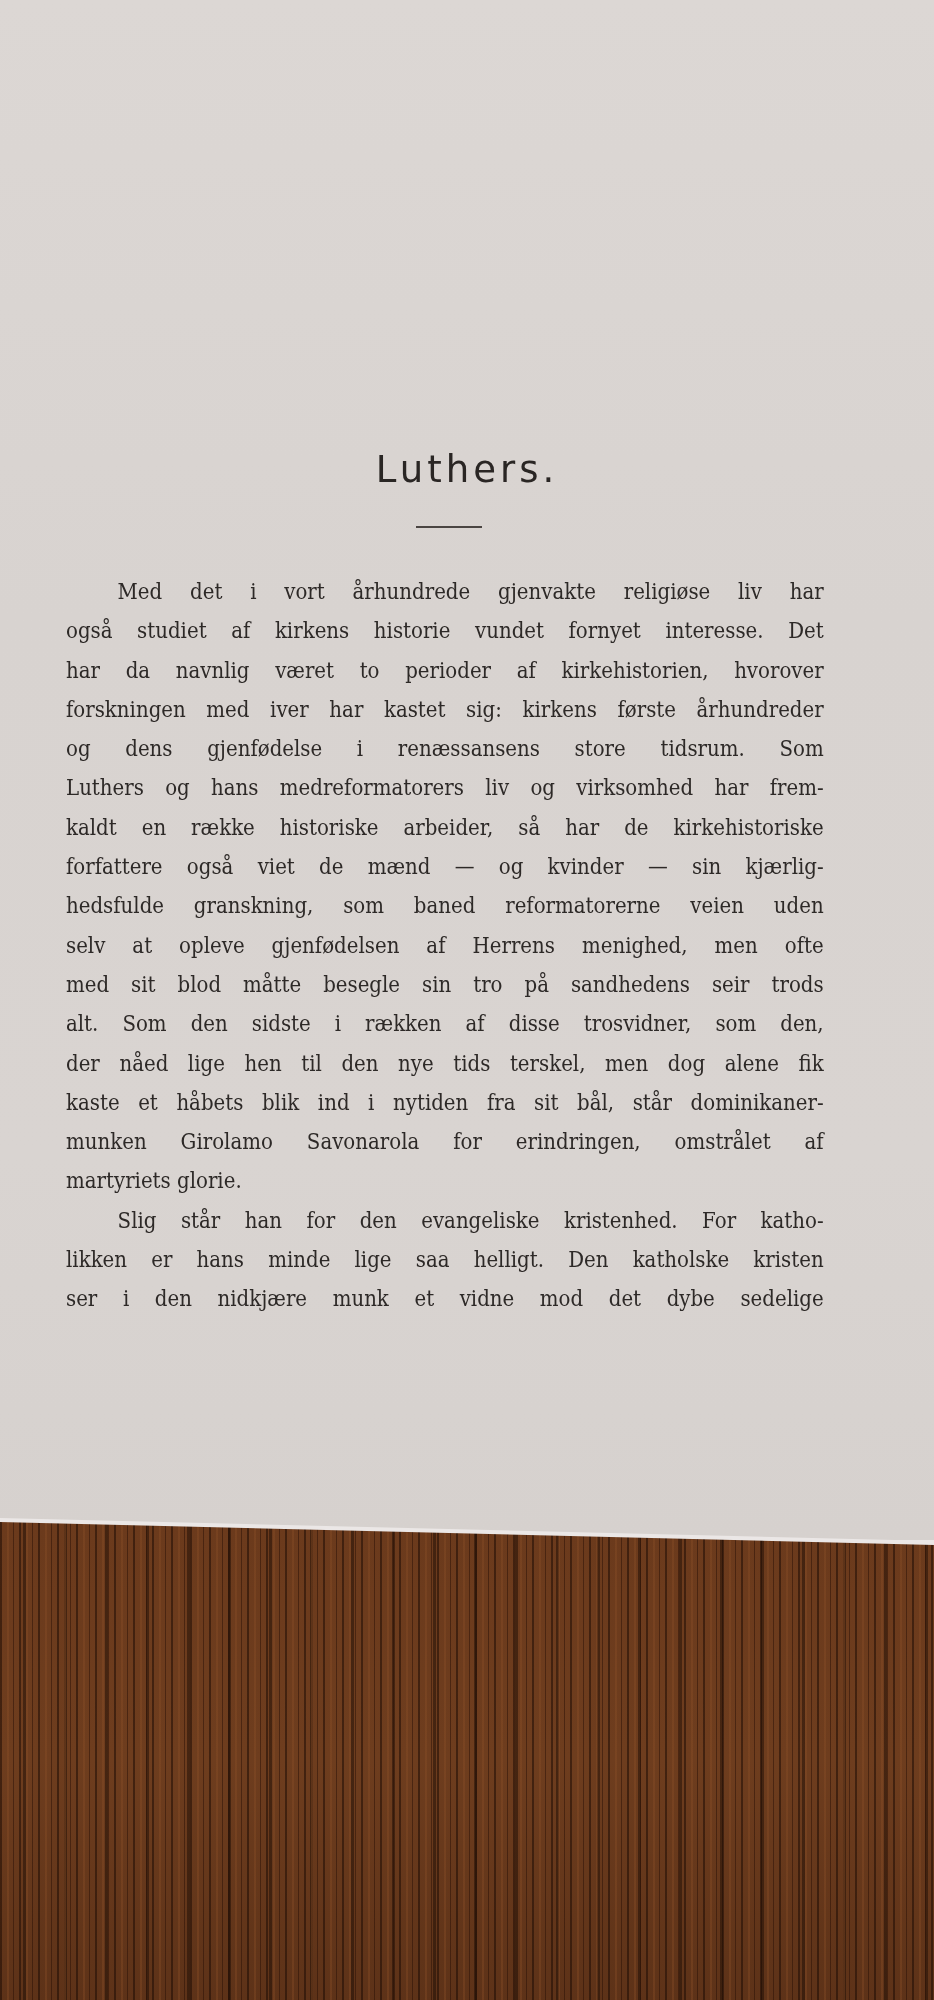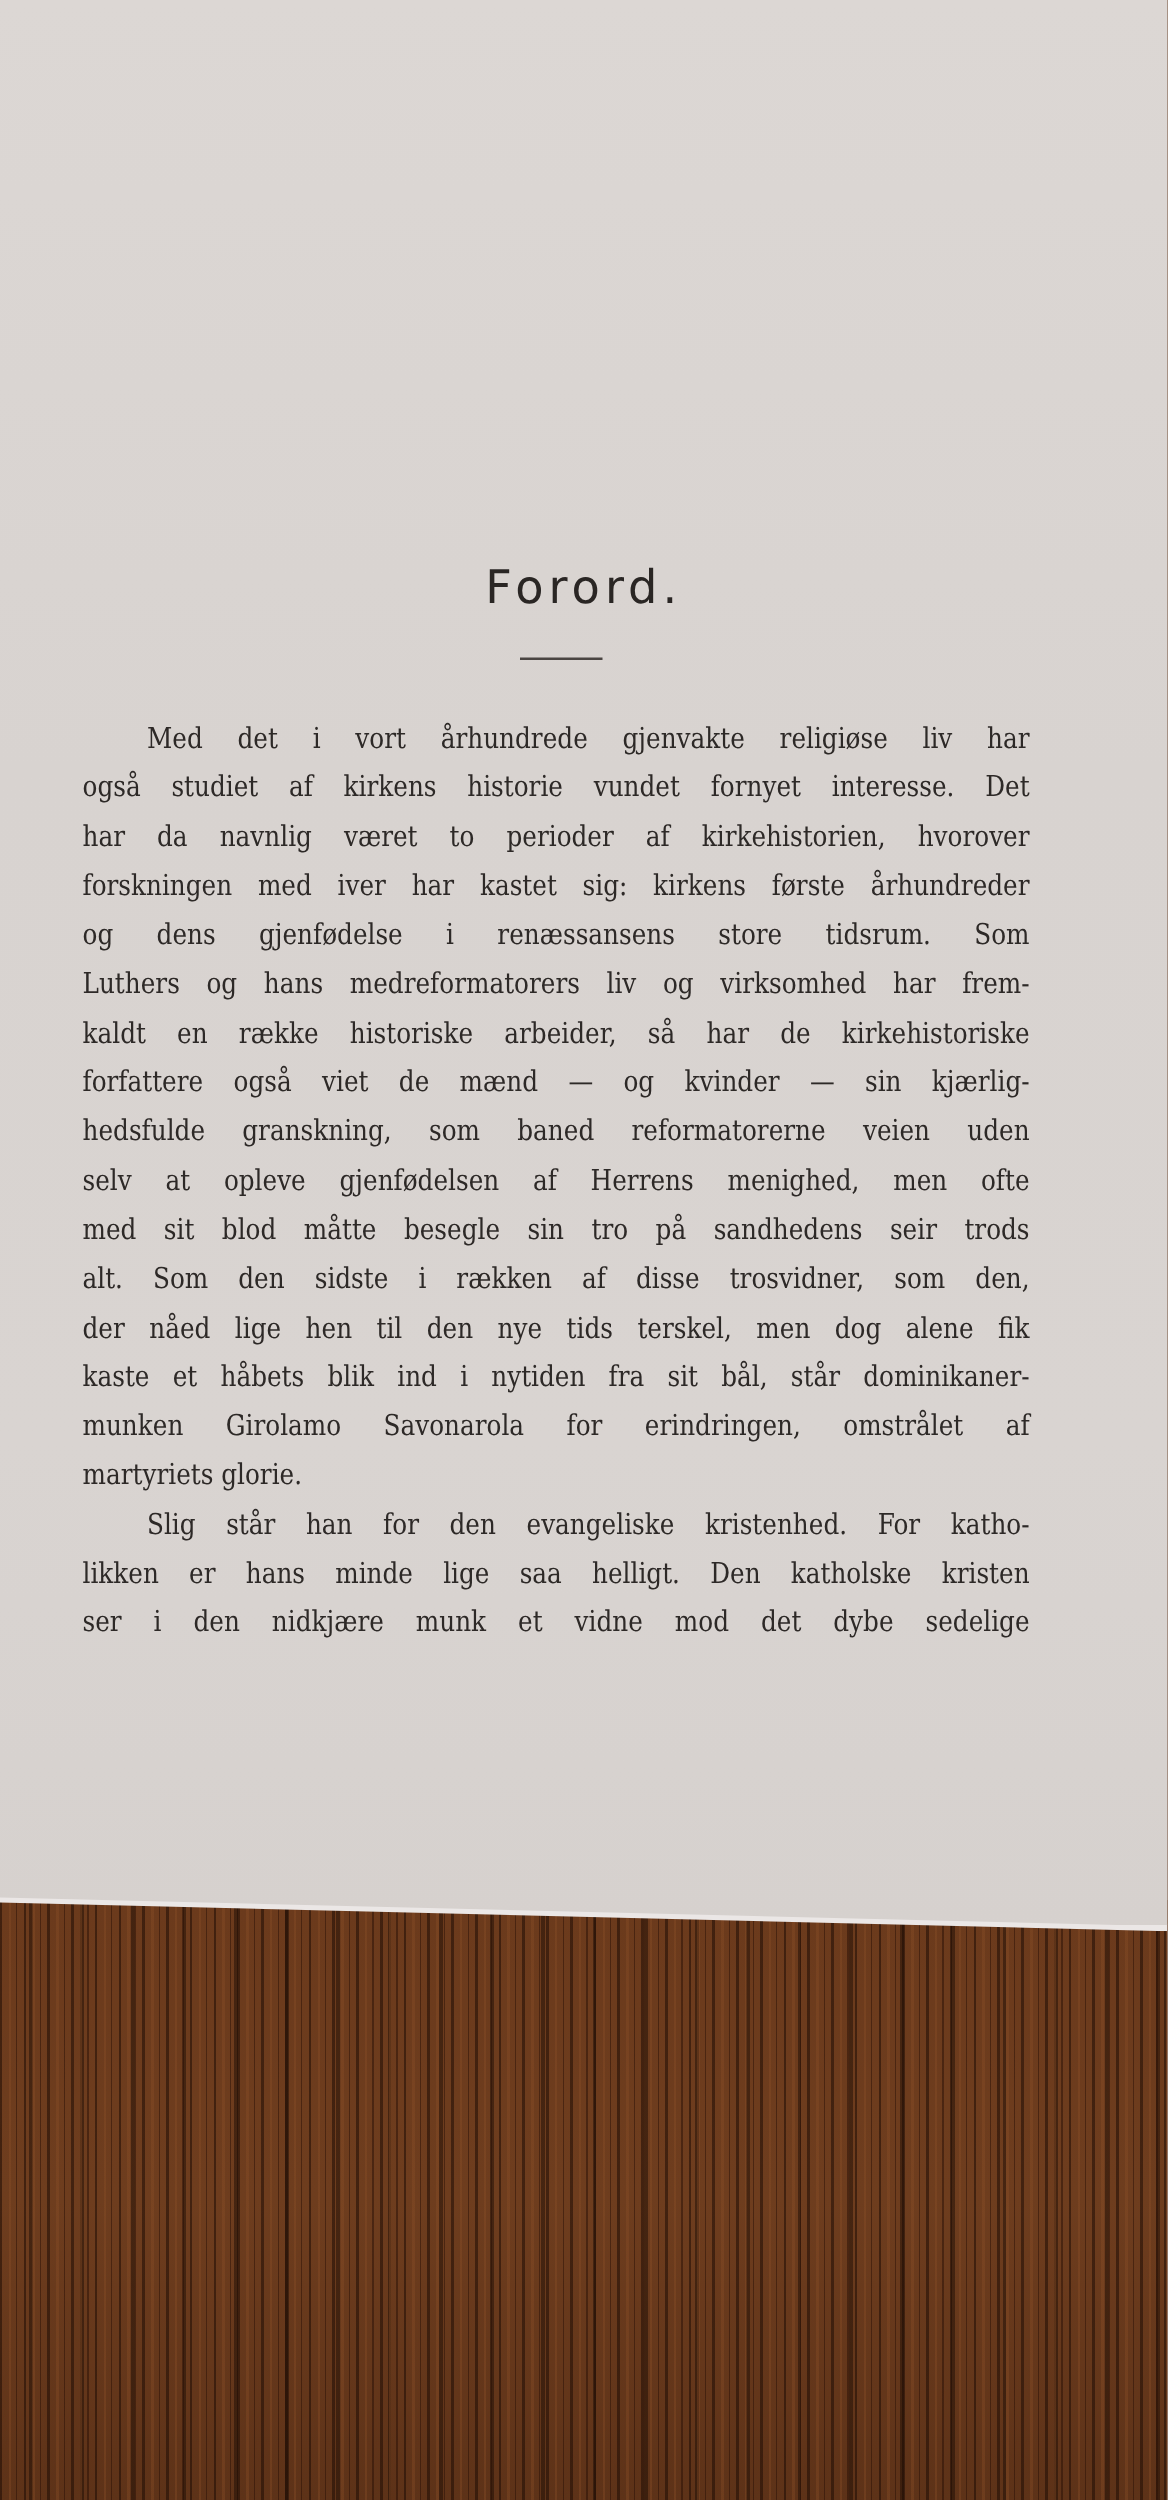--- a/index.html
+++ b/index.html
@@ -79,21 +79,21 @@
     }
     .line.last { text-align-last: left; }
     .line.indent { padding-left: 60px; width: 821px; }
   </style>
 </head>
 <body>
 
 <div class="wood"></div>
 <div class="page-edge"></div>
 <div class="page">
-  <div class="title">Forord.</div>
+  <div class="title">Luthers.</div>
   <div class="rule"></div>
 
   <div class="text">
     <div class="line indent">Med det i vort århundrede gjenvakte religiøse liv har</div>
     <div class="line">også studiet af kirkens historie vundet fornyet interesse. Det</div>
     <div class="line">har da navnlig været to perioder af kirkehistorien, hvorover</div>
     <div class="line">forskningen med iver har kastet sig: kirkens første århundreder</div>
     <div class="line">og dens gjenfødelse i renæssansens store tidsrum. Som</div>
     <div class="line">Luthers og hans medreformatorers liv og virksomhed har frem-</div>
     <div class="line">kaldt en række historiske arbeider, så har de kirkehistoriske</div>

